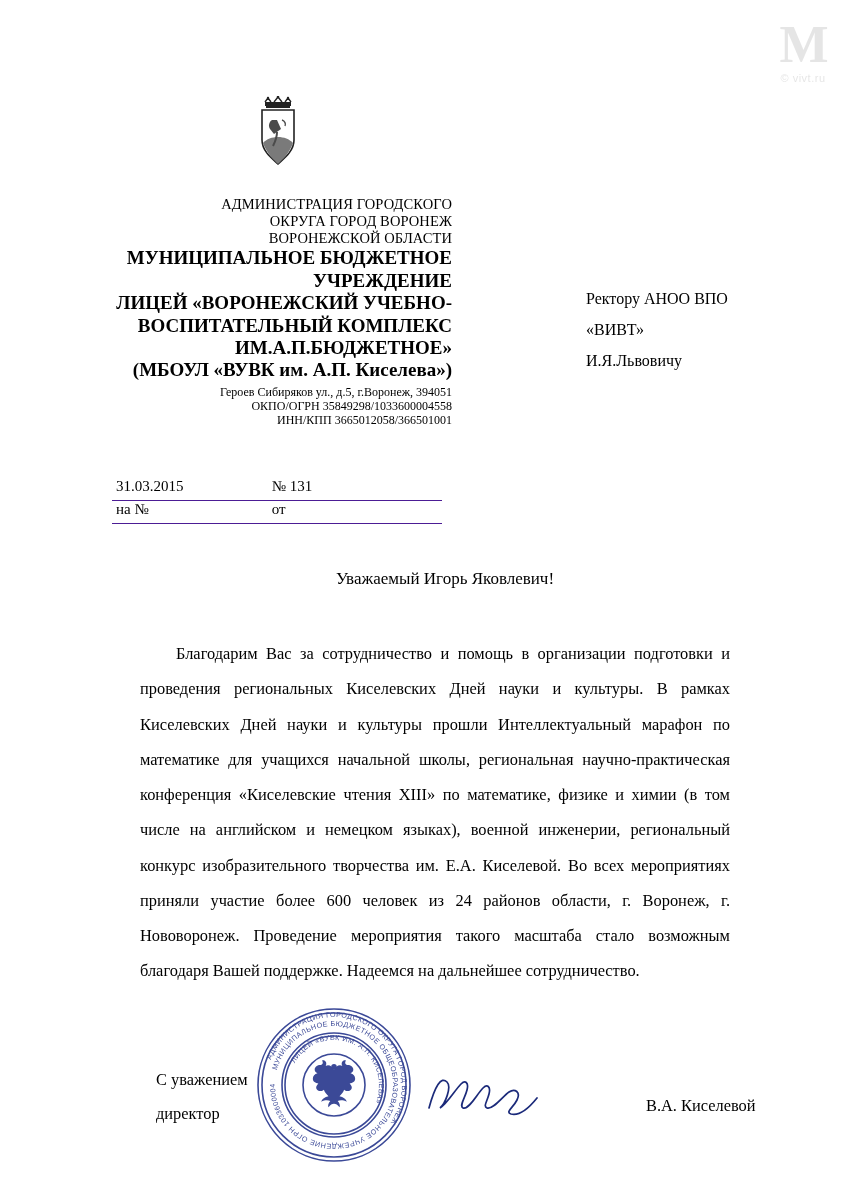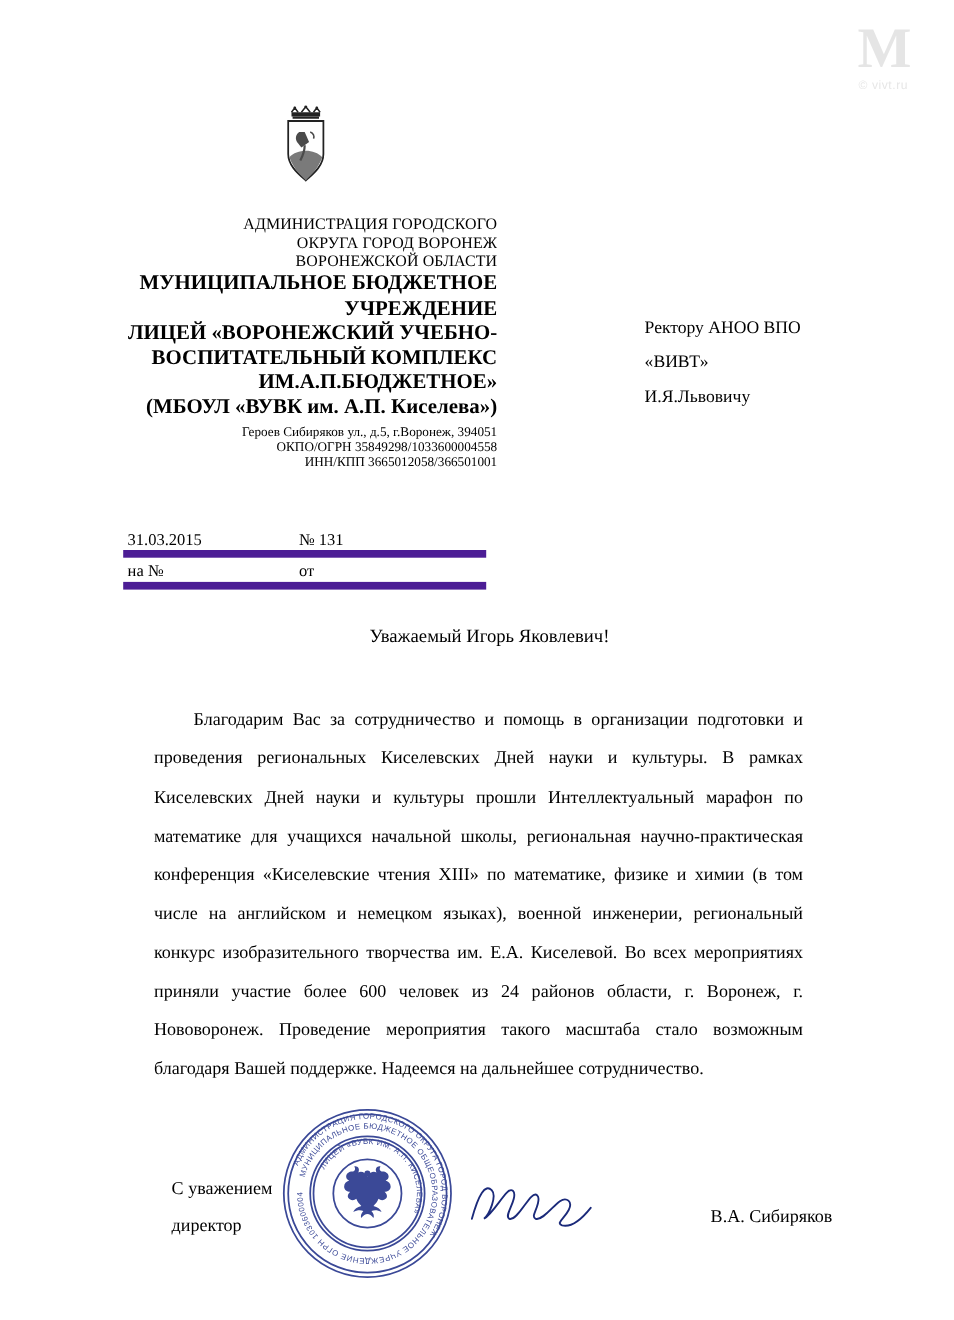--- a/index.html
+++ b/index.html
@@ -90,23 +90,22 @@
   
   .ref-block {
     position: absolute;
     left: 112px;
     top: 478px;
     width: 330px;
     font-size: 15px;
   }
   .ref-row {
     display: flex;
-    align-items: flex-end;
     height: 22px;
-    border-bottom: 7px solid #4c1d95;
+    border-bottom: 1px solid #4c1d95;
   }
   .ref-row .c1 { width: 150px; padding-left: 4px; }
   .ref-row .c2 { width: 180px; padding-left: 14px; }
 
   
   .salutation {
     position: absolute;
     left: 336px;
     top: 569px;
     font-size: 17px;
@@ -263,13 +262,13 @@
   <div>директор</div>
 </div>
 
 <svg class="signature-scribble" viewBox="0 0 120 56" xmlns="http://www.w3.org/2000/svg">
   <path d="M4,40 C10,18 16,8 22,14 C27,19 20,36 15,40 C22,36 30,22 36,16
            C40,12 44,14 42,22 C40,30 34,38 38,40 C44,42 52,26 58,20
            C62,16 66,18 64,26 C62,34 58,38 62,40 C68,42 78,28 84,24
            C90,20 96,24 92,32 C88,40 80,44 86,46 C94,48 104,40 112,30" fill="none" stroke="#1b2a7a" stroke-width="1.7" stroke-linecap="round"></path>
 </svg>
 
-<div class="sign-right">В.А. Сибиряков</div>
+<div class="sign-right">В.А. Киселевой</div>
 
 </body></html>

